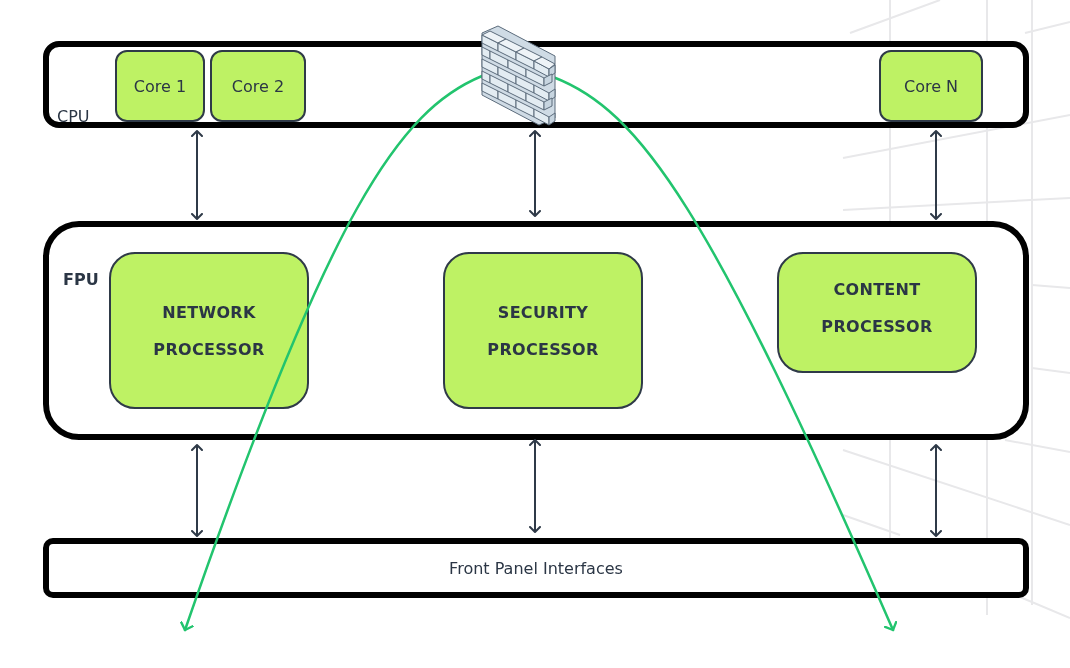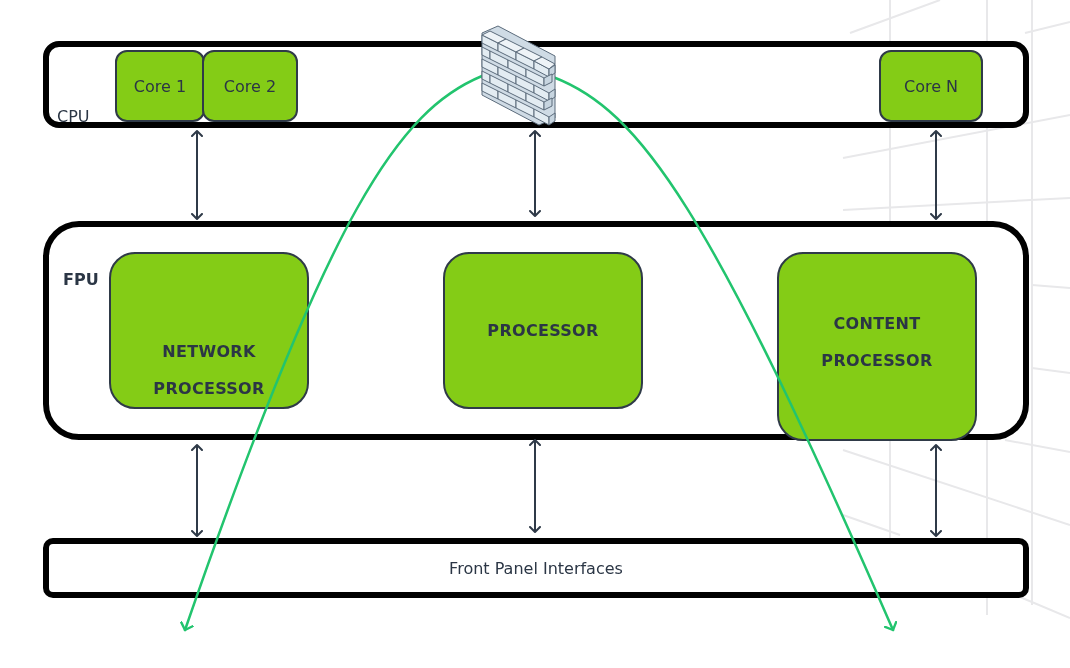--- a/index.html
+++ b/index.html
@@ -1,21 +1,21 @@
 <!DOCTYPE html>
 <html><head>
   <meta charset="utf-8">
   <style>
     html, body { margin: 0; padding: 0; background: #ffffff; }
     body { width: 1070px; height: 668px; position: relative; overflow: hidden;
       font-family: "DejaVu Sans", sans-serif; color: #2b3645; }
     .layer { position: absolute; left: 0; top: 0; width: 1070px; height: 668px; }
     .box { position: absolute; box-sizing: border-box; }
     .blue { border: 6px solid #000000; background: #ffffff; }
-    .dark { border: 2px solid #2f3a48; background: #84cc16; }
+    .dark { border: 2px solid #2f3a48; background: #bef264; }
     .label { position: absolute; font-size: 16px; color: #2b3645; white-space: nowrap; margin-top: 32px; }
     .core { display: flex; align-items: center; justify-content: center; font-size: 16px; color: #2b3645; border-radius: 12px; }
     .proc { display: flex; flex-direction: column; align-items: center; justify-content: center; border-radius: 26px;
       font-weight: bold; font-size: 16px; line-height: 37px; letter-spacing: 0.3px; color: #2b3645; text-align: center; }
     .fpi { display: flex; align-items: center; justify-content: center; font-size: 16px; color: #2b3645; border-radius: 10px; }
   </style>
 </head>
 <body>
 
 <svg class="layer" width="1070" height="668" viewBox="0 0 1070 668">
@@ -32,34 +32,35 @@
     <line x1="1005" y1="440" x2="1070" y2="452"></line>
     <line x1="843" y1="450" x2="1070" y2="525"></line>
     <line x1="843" y1="515" x2="900" y2="535"></line>
     <line x1="1020" y1="597" x2="1070" y2="618"></line>
   </g>
 </svg>
 
 <div class="box blue" style="left:43px; top:41px; width:986px; height:87px; border-radius:16px;"></div>
 <div class="label" style="left:57px; top:75px;">CPU</div>
 <div class="box dark core" style="left:115px; top:50px; width:90px; height:72px;">Core 1</div>
-<div class="box dark core" style="left:202px; top:50px; width:96px; height:72px;">Core 2</div>
+<div class="box dark core" style="left:210px; top:50px; width:96px; height:72px;">Core 2</div>
 <div class="box dark core" style="left:879px; top:50px; width:104px; height:72px;">Core N</div>
 
 <div class="box blue" style="left:43px; top:221px; width:986px; height:219px; border-radius:36px;"></div>
 <div class="label" style="left:63px; top:238px;font-weight:bold;">FPU</div>
 
-<div class="box dark proc" style="left:109px; top:252px; width:200px; height:157px;justify-content:flex-end;">
+<div class="box dark proc" style="left:109px; top:252px; width:200px; height:157px;">
   <span>NETWORK</span>
   <span>PROCESSOR</span>
 </div>
 <div class="box dark proc" style="left:443px; top:252px; width:200px; height:157px;">
+  <span>SECURITY</span>
   <span>PROCESSOR</span>
 </div>
-<div class="box dark proc" style="left:777px; top:252px; width:200px; height:189px; padding-bottom:10px;justify-content:center;">
+<div class="box dark proc" style="left:777px; top:252px; width:200px; height:121px; padding-bottom:10px;justify-content:center;">
   <span>CONTENT</span>
   <span>PROCESSOR</span>
 </div>
 
 <div class="box blue fpi" style="left:43px; top:538px; width:986px; height:60px;">Front Panel Interfaces</div>
 
 <svg class="layer" width="1070" height="668" viewBox="0 0 1070 668">
   <defs>
     <marker id="dk" viewBox="0 0 12 12" refX="6" refY="6" markerWidth="12" markerHeight="12" orient="auto-start-reverse" markerUnits="userSpaceOnUse">
       <path d="M1 1 L6 6 L1 11" fill="none" stroke="#2f3a48" stroke-width="2" stroke-linecap="round" stroke-linejoin="round"></path>

